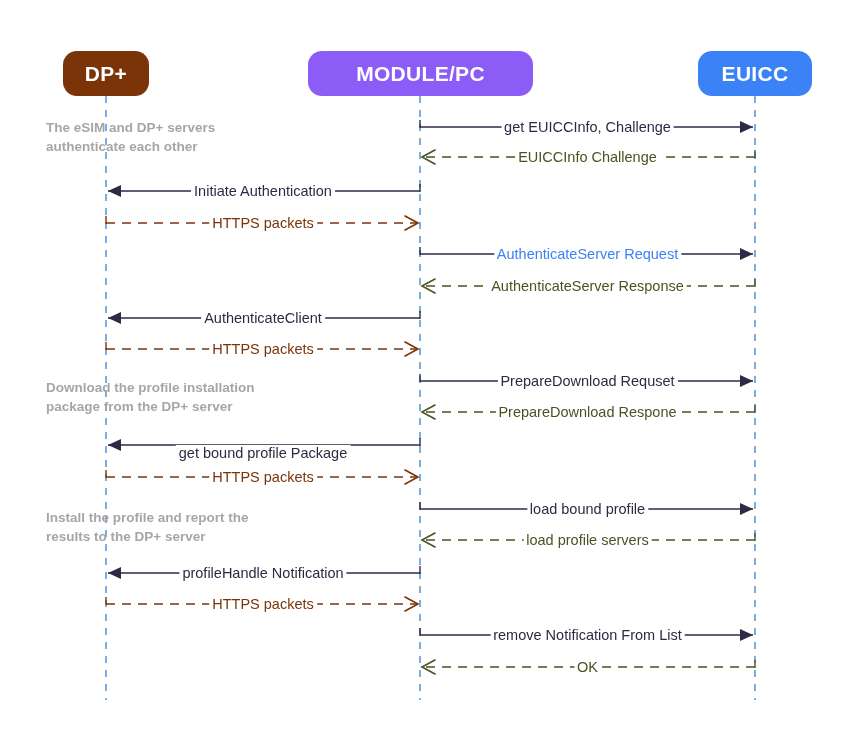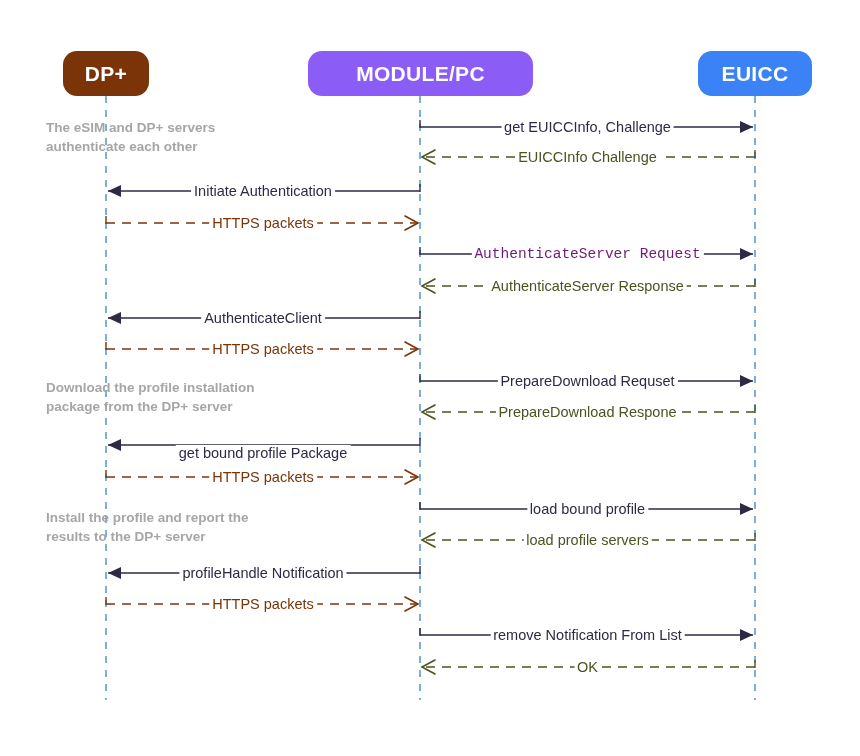--- a/index.html
+++ b/index.html
@@ -172,21 +172,21 @@
       <div class="note" style="left: 46px; top: 378px; color: rgb(166, 166, 166);">Download the profile installation
 package from the DP+ server</div>
       <div class="note" style="left: 46px; top: 508px; color: rgb(166, 166, 166);">Install the profile and report the
 results to the DP+ server</div>
     </div>
   <div id="label-layer">
       <div class="msg-label" style="left: 587.5px; top: 127px; color: rgb(45, 42, 68);">get EUICCInfo, Challenge</div>
       <div class="msg-label" style="left: 587.5px; top: 157px; color: rgb(74, 84, 32);">EUICCInfo Challenge</div>
       <div class="msg-label" style="left: 263px; top: 191px; color: rgb(45, 42, 68);">Initiate Authentication</div>
       <div class="msg-label" style="left: 263px; top: 223px; color: rgb(122, 52, 8);">HTTPS packets</div>
-      <div class="msg-label" style="left: 587.5px; top: 254px; color: #701a75; font-family: Liberation Mono, monospace;">AuthenticateServer Request</div>
+      <div class="msg-label" style="left: 587.5px; top: 254px; color: #3b82f6;">AuthenticateServer Request</div>
       <div class="msg-label" style="left: 587.5px; top: 286px; color: rgb(74, 84, 32);">AuthenticateServer Response</div>
       <div class="msg-label" style="left: 263px; top: 318px; color: rgb(45, 42, 68);">AuthenticateClient</div>
       <div class="msg-label" style="left: 263px; top: 349px; color: rgb(122, 52, 8);">HTTPS packets</div>
       <div class="msg-label" style="left: 587.5px; top: 381px; color: rgb(45, 42, 68);">PrepareDownload Requset</div>
       <div class="msg-label" style="left: 587.5px; top: 412px; color: rgb(74, 84, 32);">PrepareDownload Respone</div>
       <div class="msg-label" style="left: 263px; top: 445px; color: rgb(45, 42, 68); margin-top: 8px;">get bound profile Package</div>
       <div class="msg-label" style="left: 263px; top: 477px; color: rgb(122, 52, 8);">HTTPS packets</div>
       <div class="msg-label" style="left: 587.5px; top: 509px; color: rgb(45, 42, 68);">load bound profile</div>
       <div class="msg-label" style="left: 587.5px; top: 540px; color: rgb(74, 84, 32);">load profile servers</div>
       <div class="msg-label" style="left: 263px; top: 573px; color: rgb(45, 42, 68);">profileHandle Notification</div>

